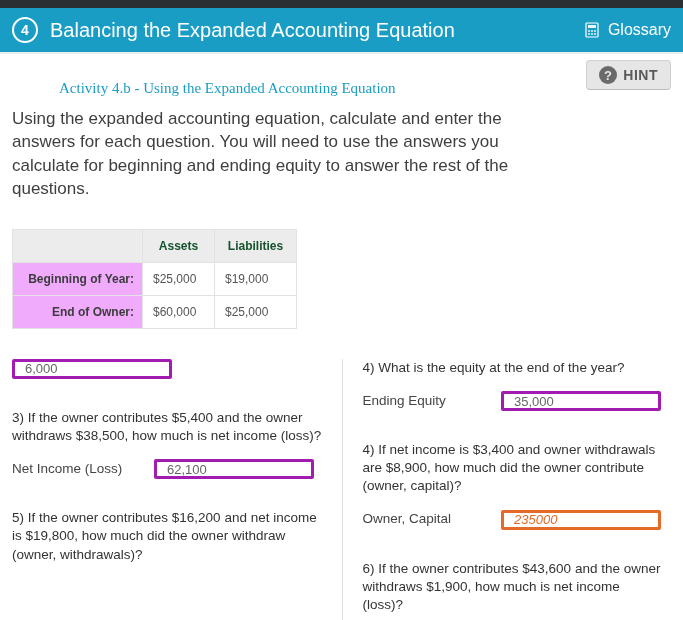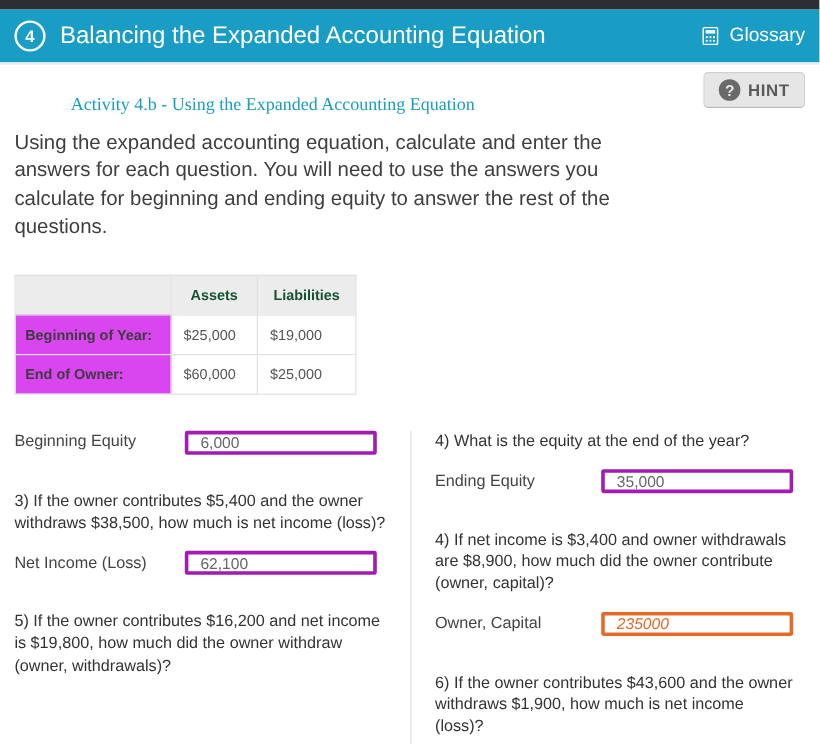--- a/index.html
+++ b/index.html
@@ -68,22 +68,22 @@
   background: #ececec;
   font-weight: bold;
   color: #14532d;
   text-align: center;
   padding: 9px 12px;
 }
 table.data thead th.first-blank { background:#ececec; width: 130px; }
 table.data thead th.col-assets { width: 72px; }
 table.data thead th.col-liab { width: 82px; }
 table.data tbody th {
-  background: #d946ef; font-weight: bold; color: #3c3c3c;
-  text-align: left; padding: 9px 8px;
+  background: #f0abfc; font-weight: bold; color: #3c3c3c;
+  text-align: right; padding: 9px 8px;
 }
 table.data tbody td {
   padding: 9px 10px; color: #555;
 }
 .questions { margin-top: 30px; display: flex; }
 .qcol { width: 50%; padding-right: 20px; }
 .qcol.right { padding-left: 20px; padding-right: 10px; border-left: 1px solid #e0e0e0; }
 .qblock { margin-bottom: 30px; }
 .qtext { font-size: 13.5px; color: #333; line-height: 1.35; margin-bottom: 14px; }
 .inline-field { display: flex; align-items: center; gap: 12px; }
@@ -160,21 +160,20 @@
         </tr>
       </tbody>
     </table>
   </div>
 
   <div class="questions">
     <div class="qcol">
 
       <div class="qblock">
         <div class="inline-field">
-          <div class="lbl">Beginning Equity</div>
           <input type="text" value="6,000" style="">
         </div>
       </div>
 
       <div class="qblock">
         <div class="qtext">3) If the owner contributes $5,400 and the owner withdraws $38,500, how much is net income (loss)?</div>
         <div class="inline-field">
           <div class="lbl">Net Income (Loss)</div>
           <input type="text" value="62,100" style="">
         </div>

